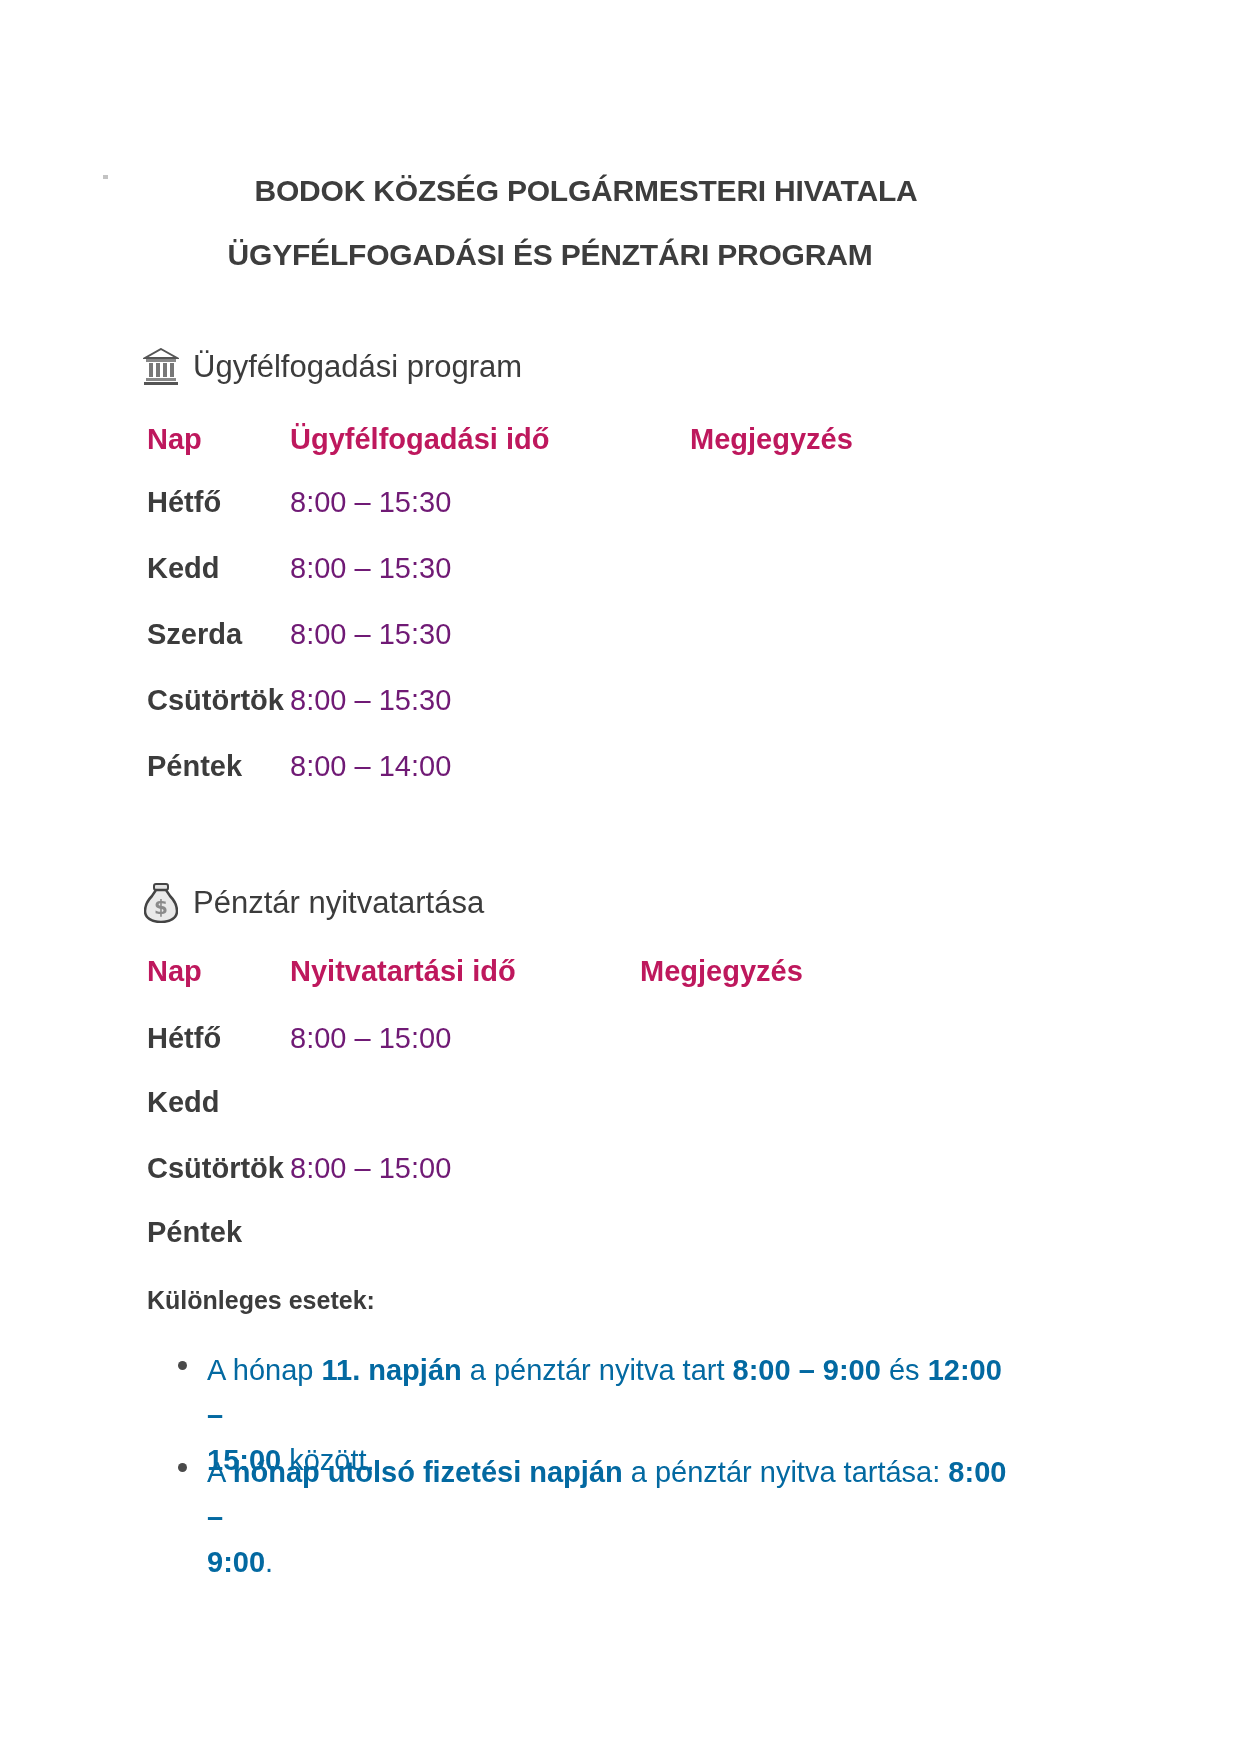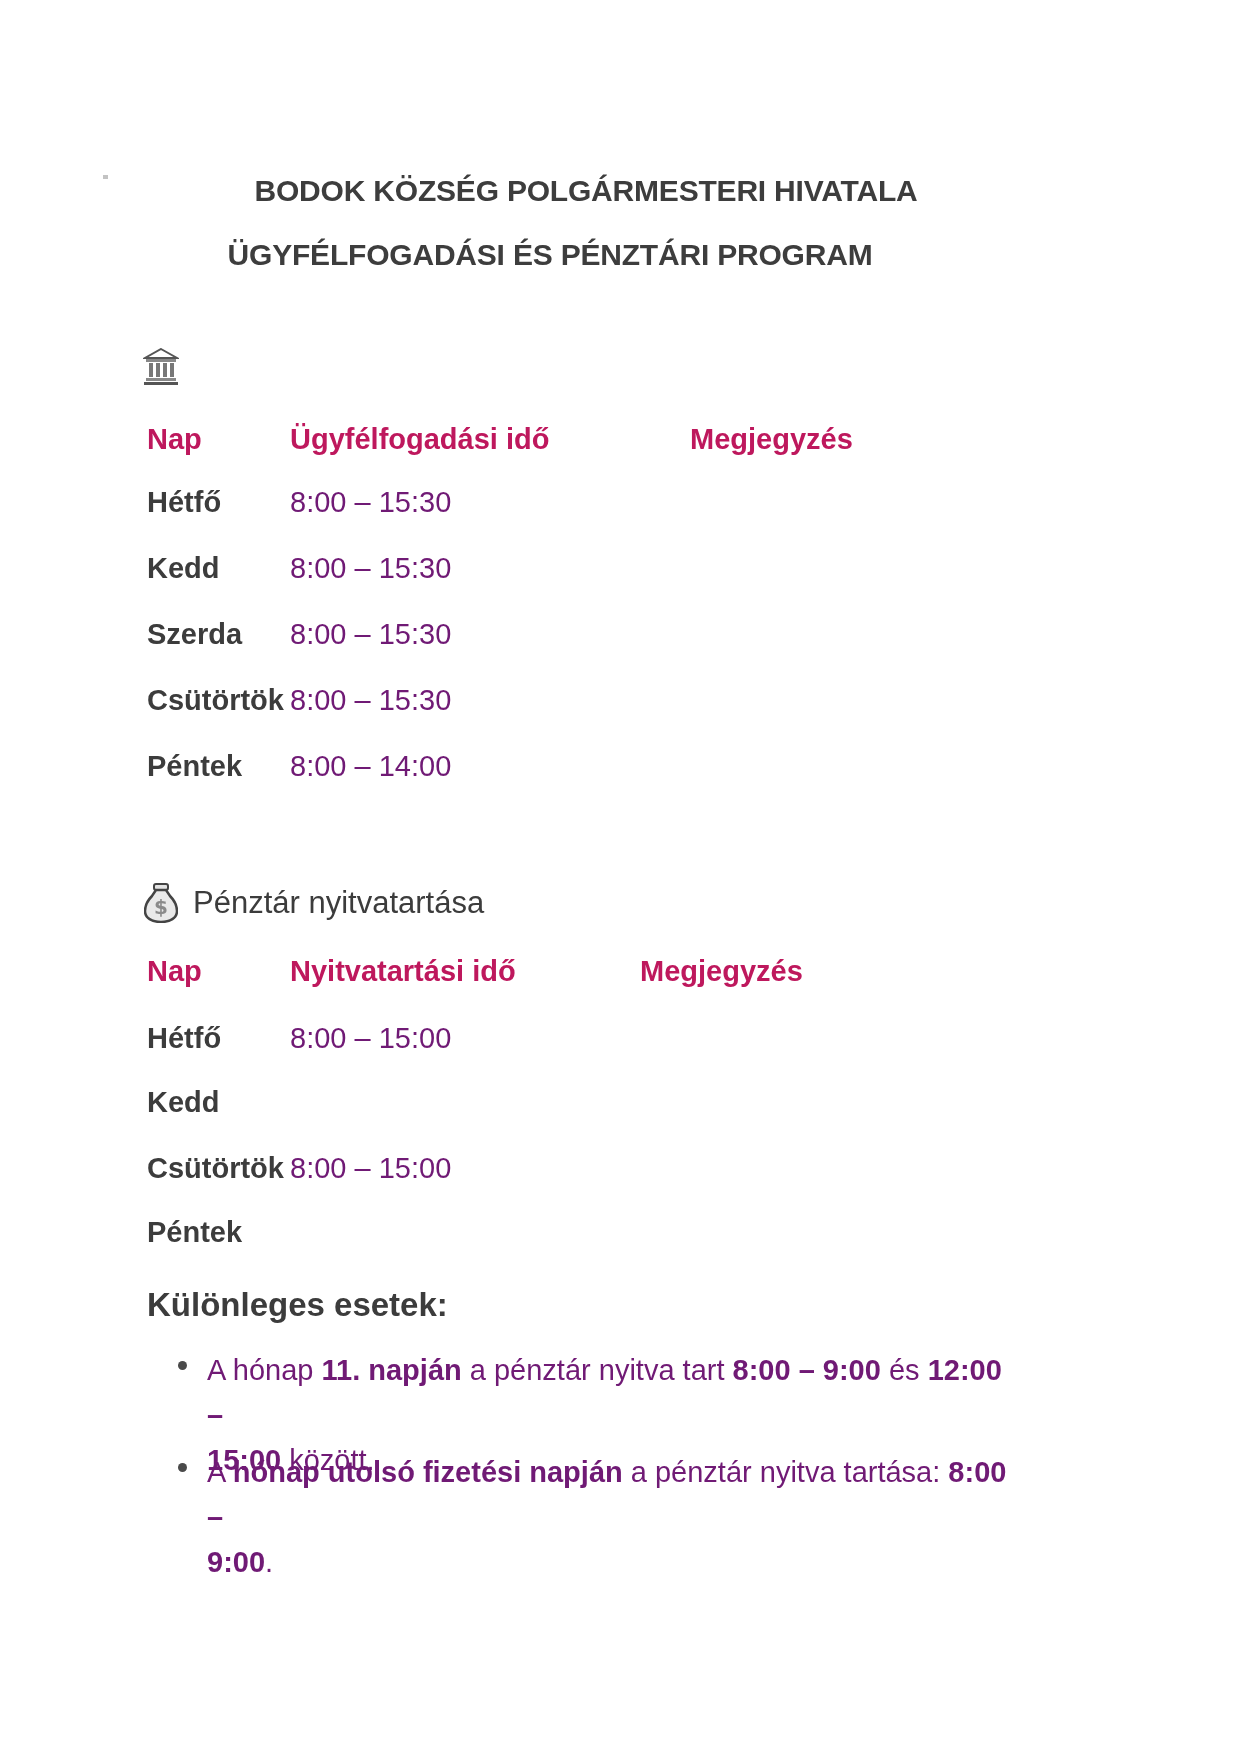--- a/index.html
+++ b/index.html
@@ -15,28 +15,28 @@
   .title{
     width:1100px;left:0;text-align:center;
     font-size:30px;font-weight:bold;color:#3d3d3d;letter-spacing:-0.2px;
   }
   .sec-head{font-size:31px;color:#3c3c3c;display:flex;align-items:center;gap:14px;}
   .sec-head .icon{display:inline-flex;width:36px;height:38px;align-items:center;justify-content:center;}
   .th{font-size:29px;font-weight:bold;color:#be185d;}
   .day{font-size:29px;font-weight:bold;color:#3c3c3c;}
   .time{font-size:29px;color:#701a75;}
   .note{font-size:29px;font-style:italic;color:#3f3f3f;word-spacing:6px;}
-  .spec-head{font-size:33px;font-weight:bold;color:#3c3c3c;}
+  .spec-head{font-size:25px;font-weight:bold;color:#3c3c3c;}
   .bullet{display:flex;align-items:flex-start;}
   .bullet .dot{
     width:9px;height:9px;border-radius:50%;background:#4a4a4a;
     margin-top:13px;flex:0 0 9px;
   }
   .bullet .btxt{
-    margin-left:20px;font-size:29px;color:#701a75;
+    margin-left:20px;font-size:29px;color:#0369a1;
     line-height:1.55;white-space:normal;width:800px;
   }
   .btxt .b{font-weight:bold;}
   .artifact{position:absolute;width:5px;height:4px;background:#c3c3c3;}
 </style>
 </head>
 <body>
 
 <div class="page">
 
@@ -51,20 +51,21 @@
         <polygon points="18,1 34,10 2,10" fill="#ffffff" stroke="#555" stroke-width="2"></polygon>
         <rect x="3" y="11" width="30" height="3" fill="#888"></rect>
         <rect x="6" y="15" width="4" height="14" fill="#777"></rect>
         <rect x="13" y="15" width="4" height="14" fill="#777"></rect>
         <rect x="20" y="15" width="4" height="14" fill="#777"></rect>
         <rect x="27" y="15" width="4" height="14" fill="#777"></rect>
         <rect x="3" y="30" width="30" height="3" fill="#888"></rect>
         <rect x="1" y="34" width="34" height="3" fill="#555"></rect>
       </svg>
     </span>
+    <span>Ügyfélfogadási program</span>
   </div>
 
   <div class="abs th" style="left:147px;top:423px;">Nap</div>
   <div class="abs th" style="left:290px;top:423px;">Ügyfélfogadási idő</div>
   <div class="abs th" style="left:690px;top:423px;">Megjegyzés</div>
 
   <div class="abs day" style="left:147px;top:486px;">Hétfő</div>
   <div class="abs time" style="left:290px;top:486px;">8:00 – 15:30</div>
 
   <div class="abs day" style="left:147px;top:552px;">Kedd</div>

